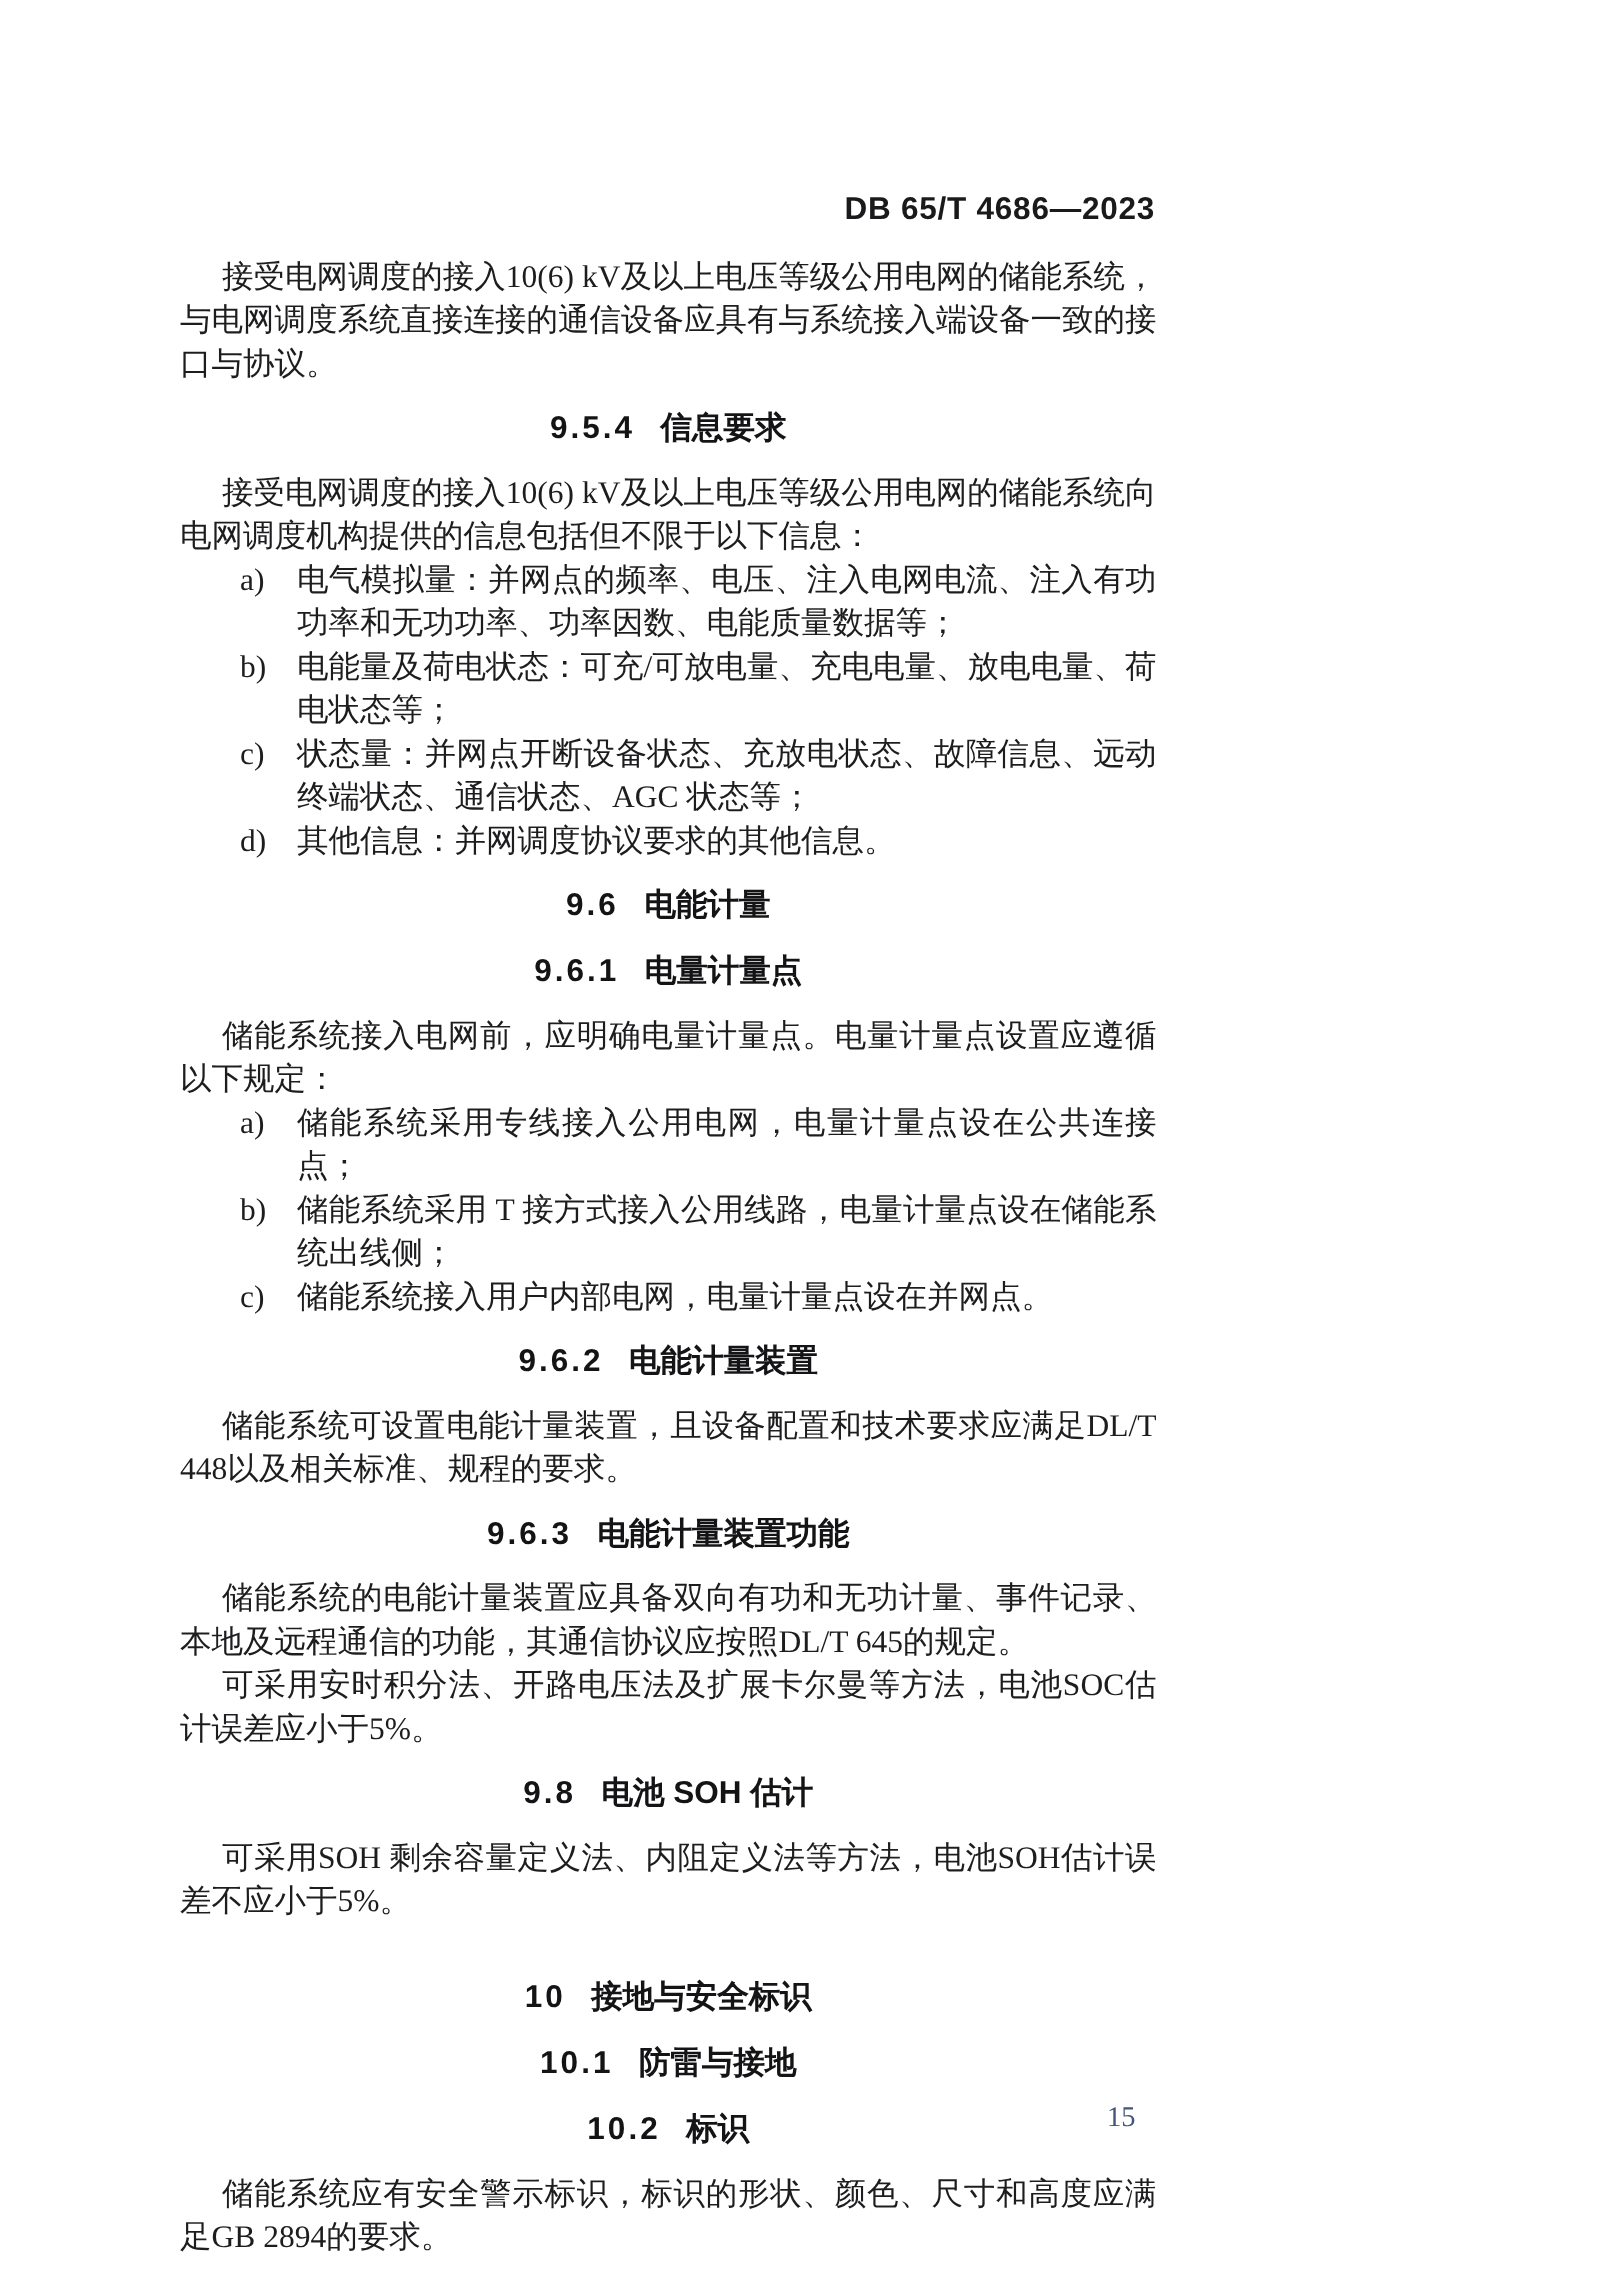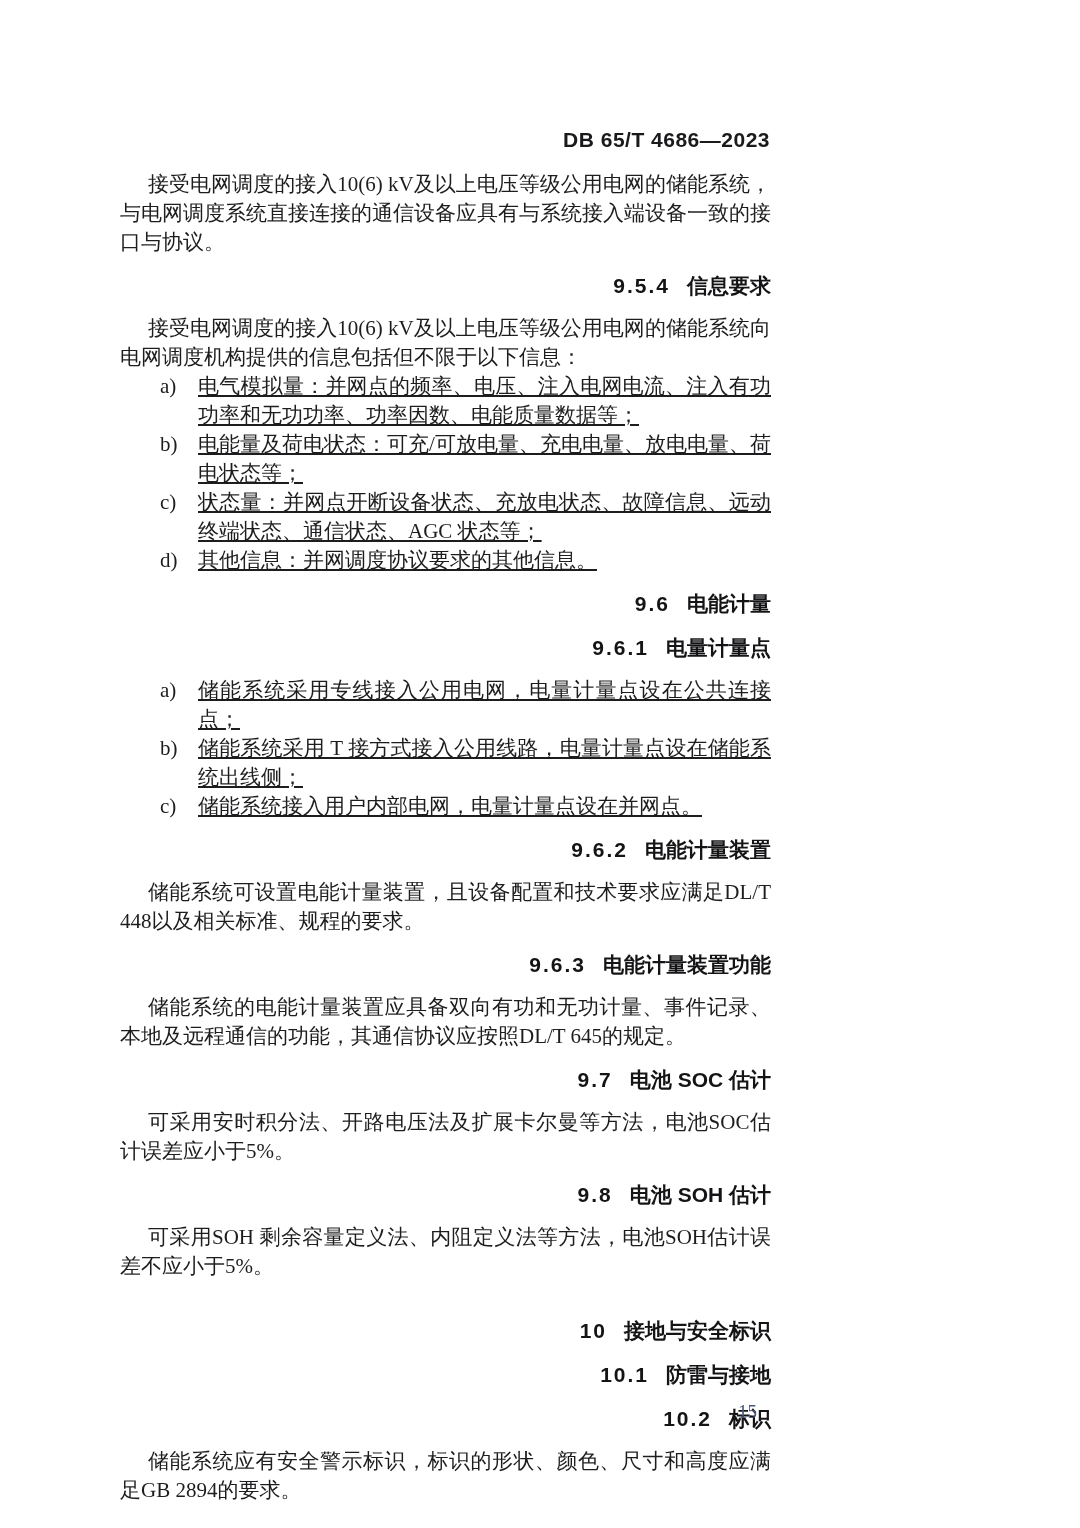--- a/index.html
+++ b/index.html
@@ -36,33 +36,33 @@
   p.para {
     text-indent: 28px;
     margin: 0;
   }
   .heading {
     font-family: "Liberation Sans", "DejaVu Sans", sans-serif;
     font-weight: bold;
     font-size: 21px;
     line-height: 30px;
     margin: 14px 0 13px 0;
-    text-align: right;
+    text-align: center;
     color: #141416;
   }
   .heading.h1 { margin-top: 35px; }
   .hnum { letter-spacing: 2px; margin-right: 17px; }
   .list { margin: 0; }
   .list-item { display: flex; }
   .li-label {
     flex: none;
     width: 38px;
     margin-left: 40px;
   }
-  .li-text { flex: 1; text-decoration: underline; }
+  .li-text { flex: 1; }
   .page-number {
     position: absolute;
     top: 1400px;
     right: 119px;
     font-size: 19px;
     line-height: 24px;
     text-align: right;
   }
 </style>
 </head>
@@ -88,39 +88,39 @@
           <span class="li-label">c)</span>
           <span class="li-text">状态量：并网点开断设备状态、充放电状态、故障信息、远动终端状态、通信状态、AGC 状态等；</span>
         </div>
         <div class="list-item">
           <span class="li-label">d)</span>
           <span class="li-text">其他信息：并网调度协议要求的其他信息。</span>
         </div>
       </div>
       <div class="heading h2"><span class="hnum">9.6</span><span>电能计量</span></div>
       <div class="heading h2"><span class="hnum">9.6.1</span><span>电量计量点</span></div>
+      <p class="para">储能系统接入电网前，应明确电量计量点。电量计量点设置应遵循以下规定：</p>
       <div class="list">
         <div class="list-item">
           <span class="li-label">a)</span>
           <span class="li-text">储能系统采用专线接入公用电网，电量计量点设在公共连接点；</span>
         </div>
         <div class="list-item">
           <span class="li-label">b)</span>
           <span class="li-text">储能系统采用 T 接方式接入公用线路，电量计量点设在储能系统出线侧；</span>
         </div>
         <div class="list-item">
           <span class="li-label">c)</span>
           <span class="li-text">储能系统接入用户内部电网，电量计量点设在并网点。</span>
         </div>
       </div>
       <div class="heading h2"><span class="hnum">9.6.2</span><span>电能计量装置</span></div>
       <p class="para">储能系统可设置电能计量装置，且设备配置和技术要求应满足DL/T 448以及相关标准、规程的要求。</p>
       <div class="heading h2"><span class="hnum">9.6.3</span><span>电能计量装置功能</span></div>
       <p class="para">储能系统的电能计量装置应具备双向有功和无功计量、事件记录、本地及远程通信的功能，其通信协议应按照DL/T 645的规定。</p>
-      <div class="heading h2"><span class="hnum">9.7</span><span>电池 SOC 估计</span></div>
       <p class="para">可采用安时积分法、开路电压法及扩展卡尔曼等方法，电池SOC估计误差应小于5%。</p>
       <div class="heading h2"><span class="hnum">9.8</span><span>电池 SOH 估计</span></div>
       <p class="para">可采用SOH 剩余容量定义法、内阻定义法等方法，电池SOH估计误差不应小于5%。</p>
       <div class="heading h1"><span class="hnum">10</span><span>接地与安全标识</span></div>
       <div class="heading h2"><span class="hnum">10.1</span><span>防雷与接地</span></div>
       <div class="heading h2"><span class="hnum">10.2</span><span>标识</span></div>
       <p class="para">储能系统应有安全警示标识，标识的形状、颜色、尺寸和高度应满足GB 2894的要求。</p>
     </main>
 
   <div class="page-number" style="color: rgb(68, 86, 122);">15</div>

